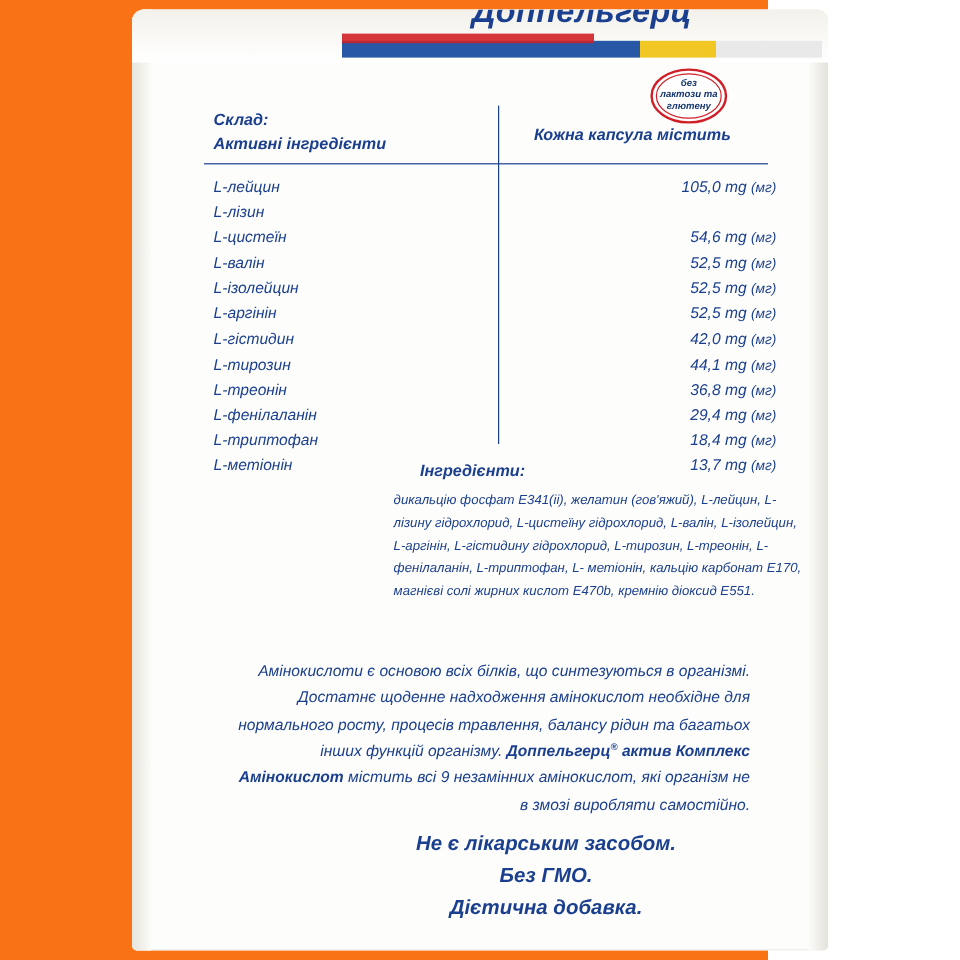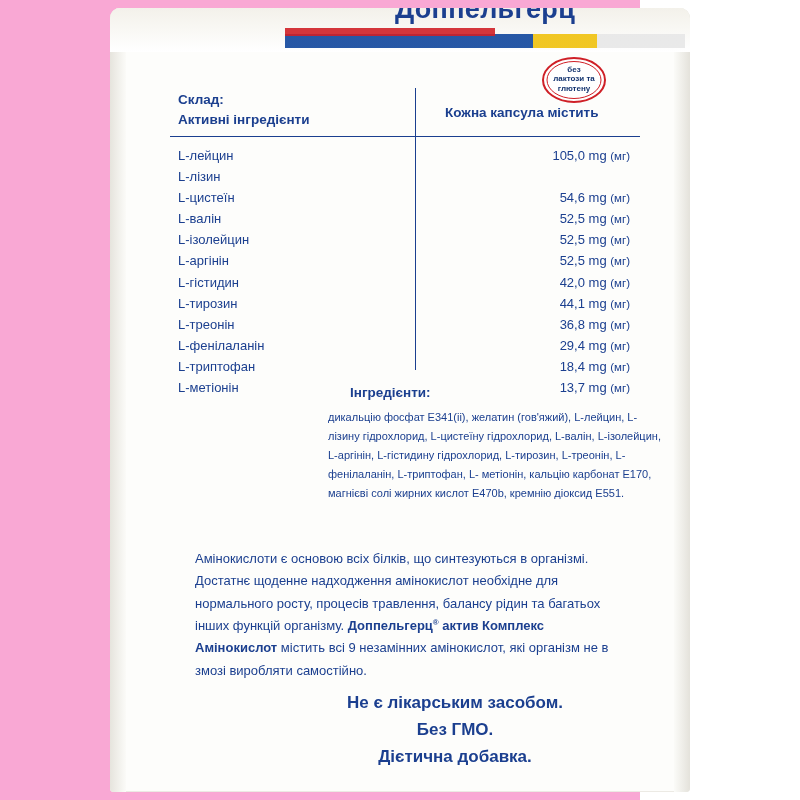--- a/index.html
+++ b/index.html
@@ -10,21 +10,22 @@
   body {
     width: 800px;
     height: 800px;
     font-family: "Liberation Sans", sans-serif;
     overflow: hidden;
   }
   .scene {
     position: relative;
     width: 640px;
     height: 800px;
-    background: #f9a8d4;
+    background: #f97316;
+    font-style: italic;
   }
   
   .box {
     position: absolute;
     left: 110px;
     top: 8px;
     width: 580px;
     height: 784px;
     background: #fdfdfb;
     border-radius: 10px 10px 4px 4px;
@@ -176,20 +177,21 @@
     top: 0;
     white-space: nowrap;
   }
   .cell-val {
     position: absolute;
     left: 305px;
     width: 215px;
     top: 0;
     text-align: right;
     white-space: nowrap;
+    padding-left: 17px;
   }
   .cell-val .unit { font-size: 11.5px; }
 
   .ing-title {
     position: absolute;
     left: 240px;
     top: 385px;
     font-size: 13.5px;
     font-weight: bold;
   }
@@ -202,21 +204,21 @@
     line-height: 1.72;
     text-align: left;
   }
   .para {
     position: absolute;
     left: 85px;
     top: 548px;
     width: 430px;
     font-size: 13px;
     line-height: 1.72;
-    text-align: left;
+    text-align: right;
   }
   .para b { font-weight: bold; }
   .sup { font-size: 8px; vertical-align: super; }
   .footer {
     position: absolute;
     left: 180px;
     top: 690px;
     width: 330px;
     font-size: 17px;
     font-weight: bold;

